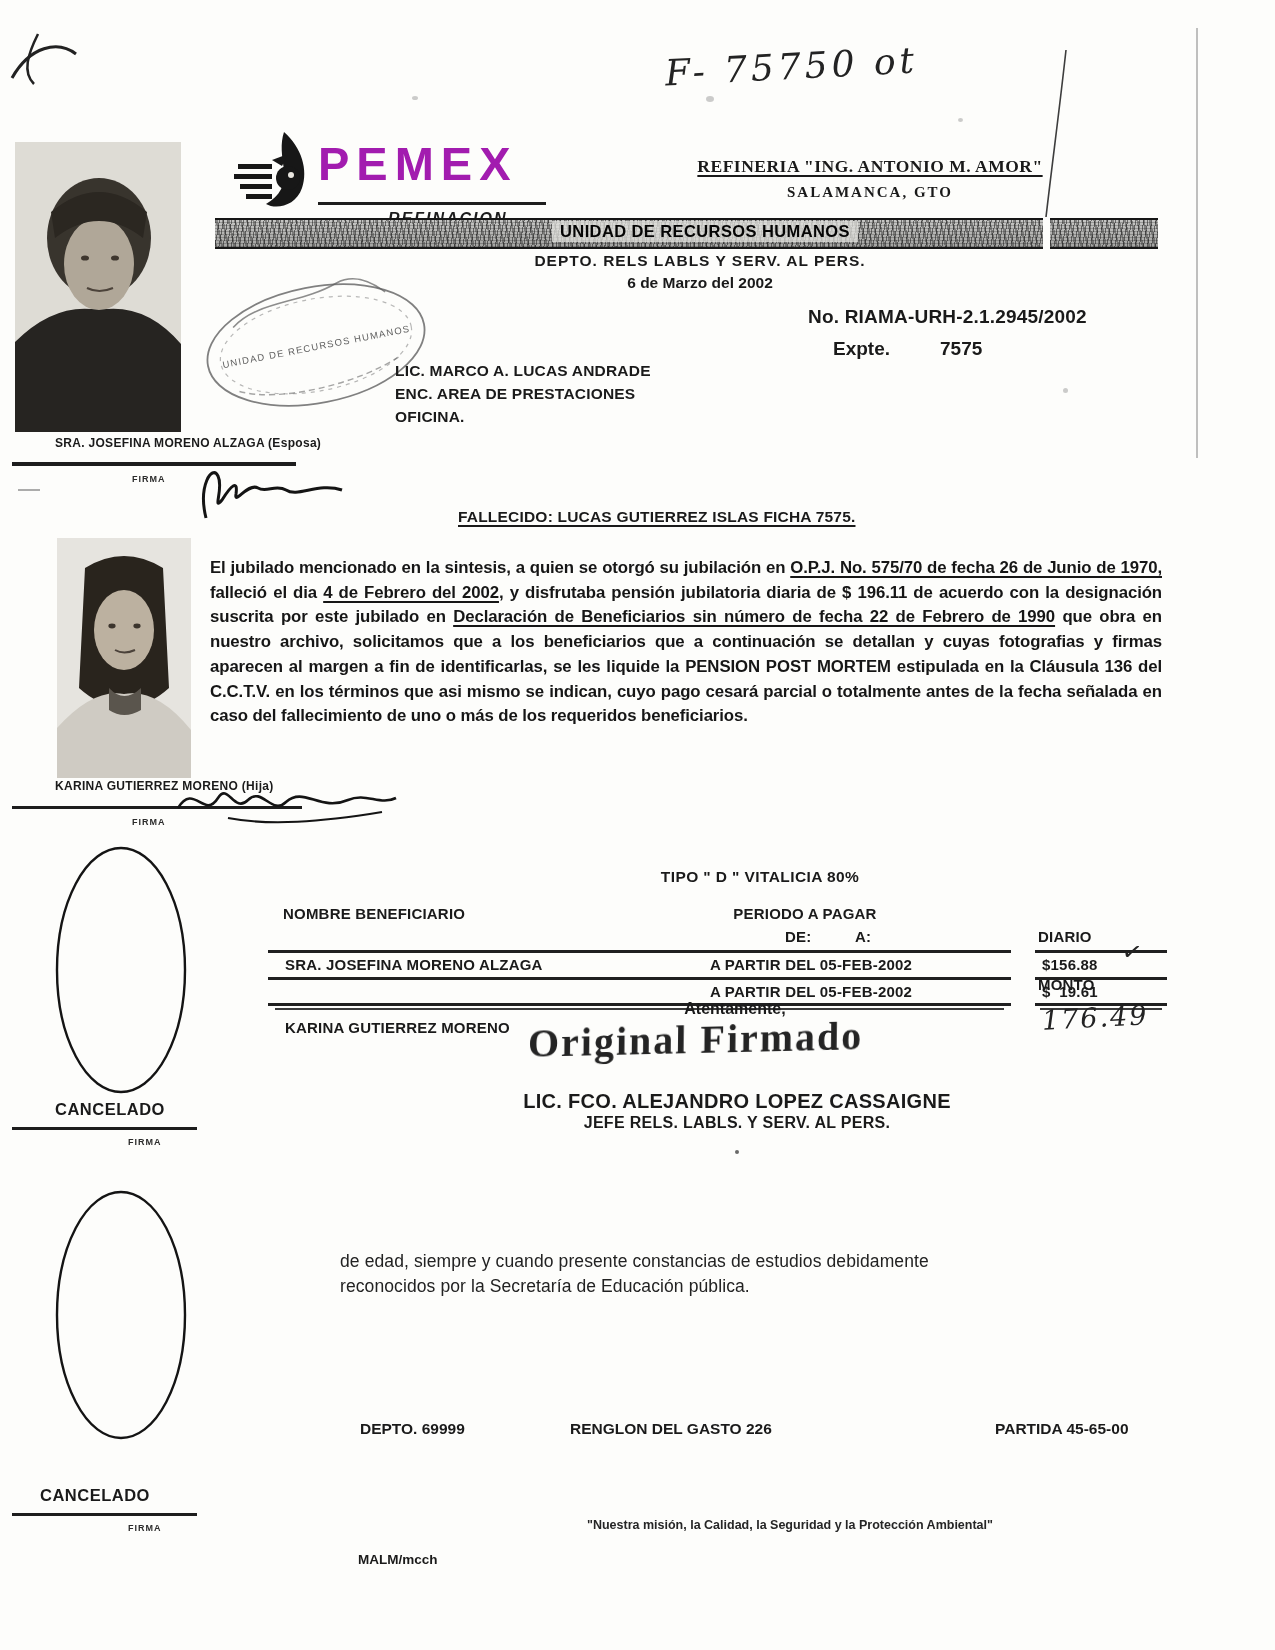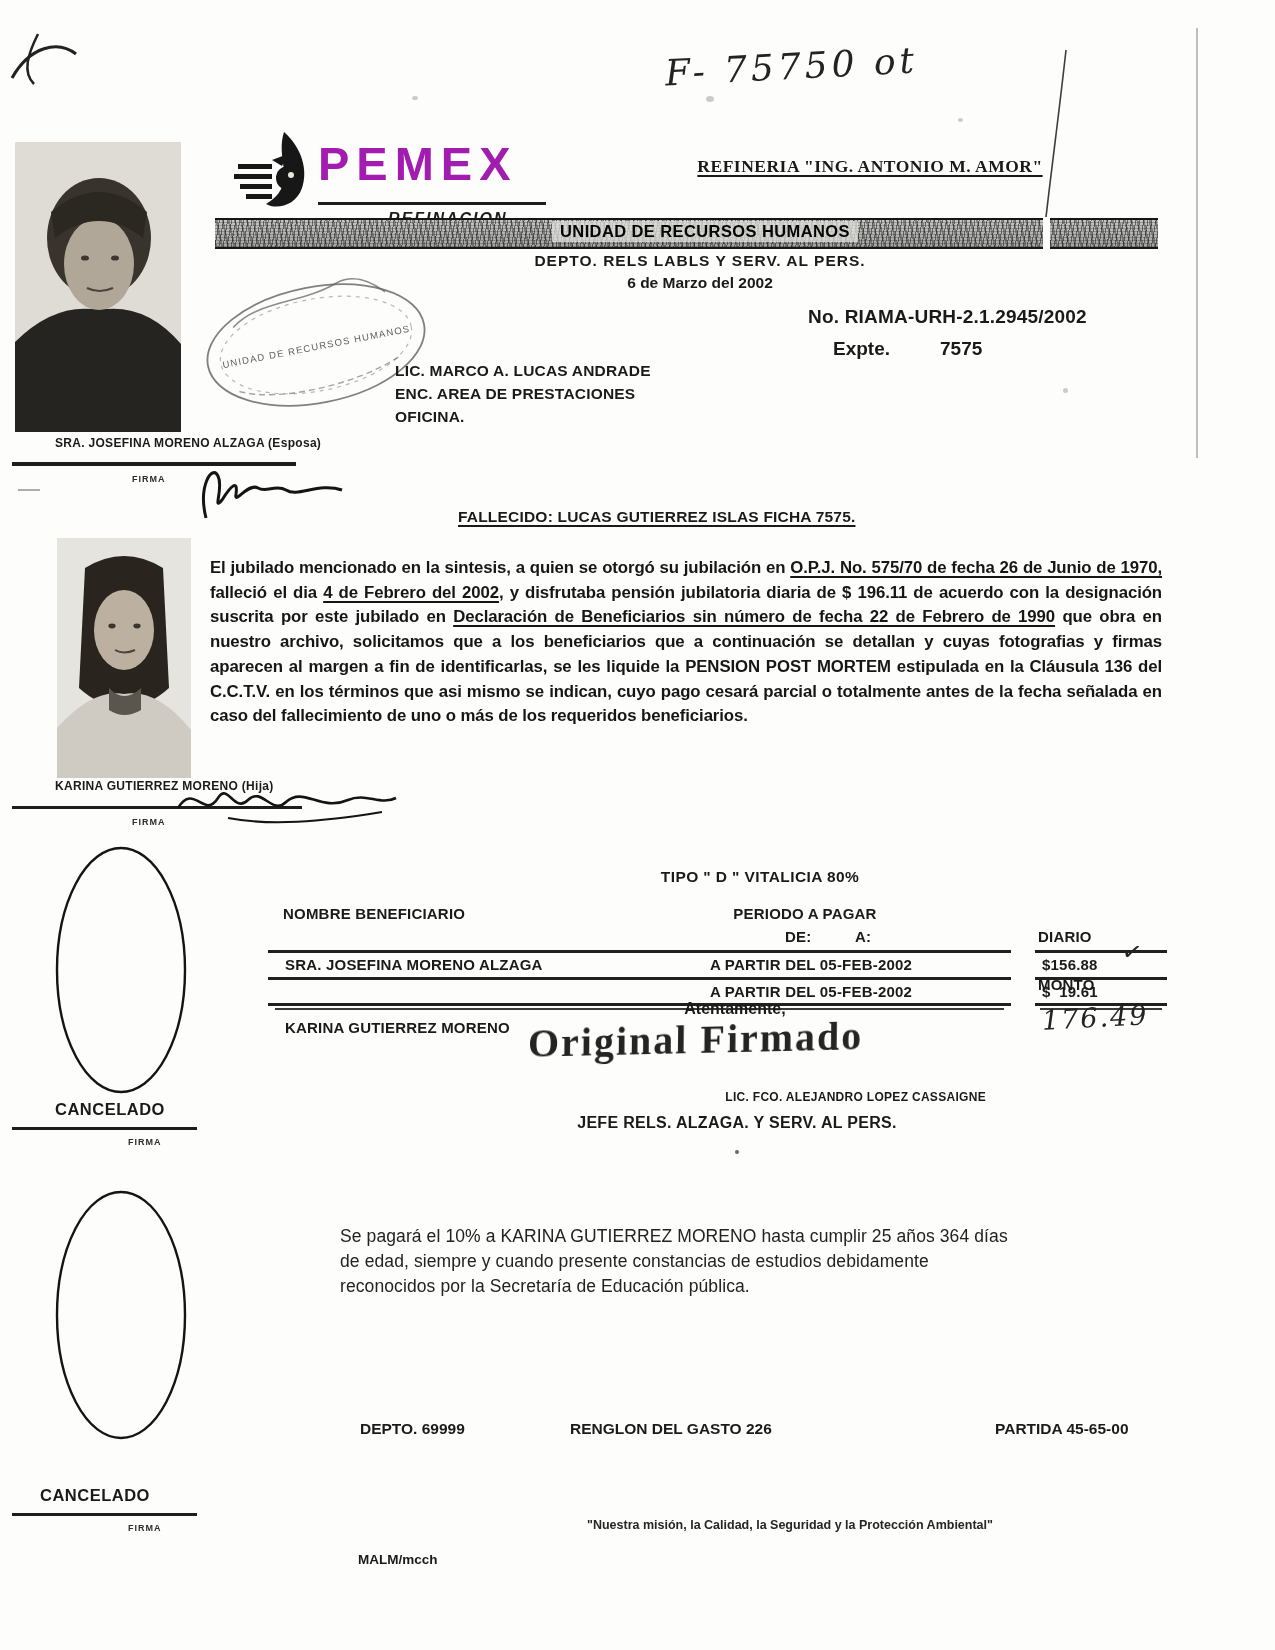--- a/index.html
+++ b/index.html
@@ -73,20 +73,21 @@
     <rect x="2" y="48" width="38" height="5" fill="#171717"></rect>
     <rect x="8" y="58" width="32" height="5" fill="#171717"></rect>
     <rect x="14" y="68" width="26" height="5" fill="#171717"></rect>
     <path d="M40,34 L56,28 L50,40 Z" fill="#171717"></path>
   </svg>
   <div class="abs" style="left:318px;top:136px;font-size:47px;font-weight:700;letter-spacing:7px;color:#a21caf;font-family:'Liberation Sans',sans-serif;">PEMEX</div>
   <div class="abs line" style="left:318px;top:202px;width:228px;height:3px;"></div>
   <div class="abs" style="left:388px;top:210px;font-size:16px;font-style:italic;font-weight:600;letter-spacing:2px;color:#1d1d1d;">REFINACION</div>
 
   <div class="abs serifhead center" style="left:620px;top:156px;width:500px;font-size:17.5px;text-decoration:underline;text-decoration-thickness:2px;text-underline-offset:3px;letter-spacing:.5px;">REFINERIA "ING. ANTONIO M. AMOR"</div>
+  <div class="abs serifhead center" style="left:620px;top:184px;width:500px;font-size:15px;letter-spacing:2px;">SALAMANCA, GTO</div>
 
   <div class="abs banner" style="left:215px;top:218px;width:828px;height:27px;"></div>
   <div class="abs banner" style="left:1050px;top:218px;width:108px;height:27px;"></div>
   <div class="abs banner-label" style="left:552px;top:221px;">UNIDAD DE RECURSOS HUMANOS</div>
 
   <div class="abs center" style="left:400px;top:252px;width:600px;font-size:15.5px;font-weight:600;letter-spacing:1px;">DEPTO. RELS  LABLS  Y SERV. AL PERS.</div>
   <div class="abs center" style="left:400px;top:274px;width:600px;font-size:15.5px;font-weight:600;">6 de Marzo del 2002</div>
 
   <svg class="abs" style="left:198px;top:272px;" width="236" height="146" viewBox="0 0 236 146">
     <g transform="rotate(-11 118 73)">
@@ -166,32 +167,31 @@
   <div class="abs tline" style="left:693px;top:1003px;width:318px;"></div>
   <div class="abs tline" style="left:1035px;top:1003px;width:132px;"></div>
   <div class="abs tline2" style="left:275px;top:1008px;width:476px;"></div>
   <div class="abs tline2" style="left:700px;top:1008px;width:304px;"></div>
   <div class="abs tline2" style="left:1040px;top:1008px;width:122px;"></div>
 
   <div class="abs hand" style="left:1042px;top:1002px;font-size:27px;letter-spacing:2px;transform:rotate(-3deg);">176.49</div>
 
   <div class="abs center" style="left:600px;top:1000px;width:270px;font-size:16px;font-weight:600;">Atentamente,</div>
   <div class="abs stampbig" style="left:528px;top:1016px;">Original Firmado</div>
-  <div class="abs center b" style="left:456px;top:1090px;width:530px;font-size:12px;letter-spacing:.3px;text-align:right;">LIC. FCO. ALEJANDRO LOPEZ CASSAIGNE</div>
-  <div class="abs center b" style="left:472px;top:1114px;width:530px;font-size:16px;letter-spacing:.3px;">JEFE RELS. ALZAGA. Y SERV. AL PERS.</div>
+  <div class="abs center b" style="left:472px;top:1090px;width:530px;font-size:20px;letter-spacing:.3px;">LIC. FCO. ALEJANDRO LOPEZ CASSAIGNE</div>
+  <div class="abs center b" style="left:472px;top:1114px;width:530px;font-size:16px;letter-spacing:.3px;">JEFE RELS. LABLS. Y SERV. AL PERS.</div>
   <div class="abs" style="left:735px;top:1150px;width:4px;height:4px;border-radius:50%;background:#444;opacity:.8;"></div>
 
   <svg class="abs" style="left:50px;top:842px;" width="142" height="256" viewBox="0 0 142 256">
     <ellipse cx="71" cy="128" rx="64" ry="122" stroke="#141414" stroke-width="2.4" fill="none"></ellipse>
   </svg>
   <div class="abs b" style="left:55px;top:1100px;font-size:16.5px;letter-spacing:.5px;">CANCELADO</div>
   <div class="abs line" style="left:12px;top:1127px;width:185px;height:2.5px;"></div>
   <div class="abs firma" style="left:98px;top:1137px;">FIRMA</div>
 
-  <div class="abs notetext" style="left:340px;top:1226px;">Se pagará el 10% a KARINA GUTIERREZ MORENO hasta cumplir 25 años 364 días</div>
   <div class="abs notetext" style="left:340px;top:1251px;">de edad, siempre y cuando presente constancias de estudios debidamente</div>
   <div class="abs notetext" style="left:340px;top:1276px;">reconocidos por la Secretaría de Educación pública.</div>
 
   <svg class="abs" style="left:50px;top:1186px;" width="142" height="258" viewBox="0 0 142 258">
     <ellipse cx="71" cy="129" rx="64" ry="123" stroke="#141414" stroke-width="2.4" fill="none"></ellipse>
   </svg>
   <div class="abs b" style="left:40px;top:1486px;font-size:16.5px;letter-spacing:.5px;">CANCELADO</div>
   <div class="abs line" style="left:12px;top:1513px;width:185px;height:2.5px;"></div>
   <div class="abs firma" style="left:98px;top:1523px;">FIRMA</div>
 

